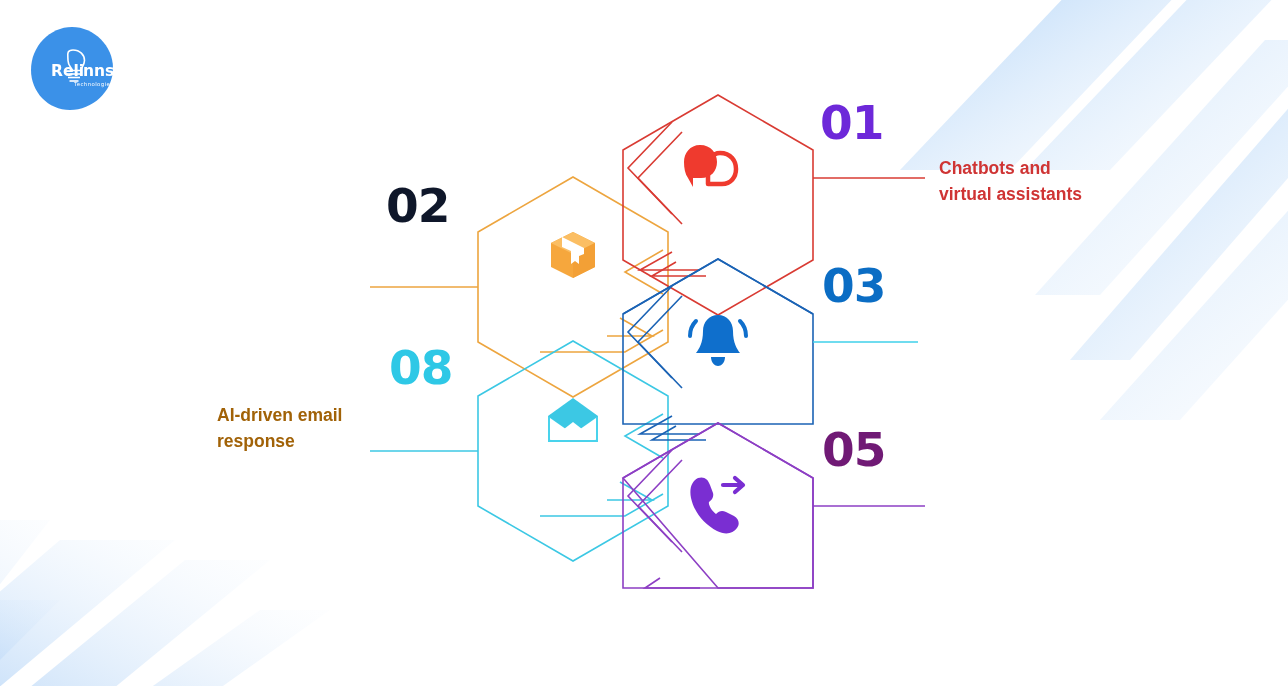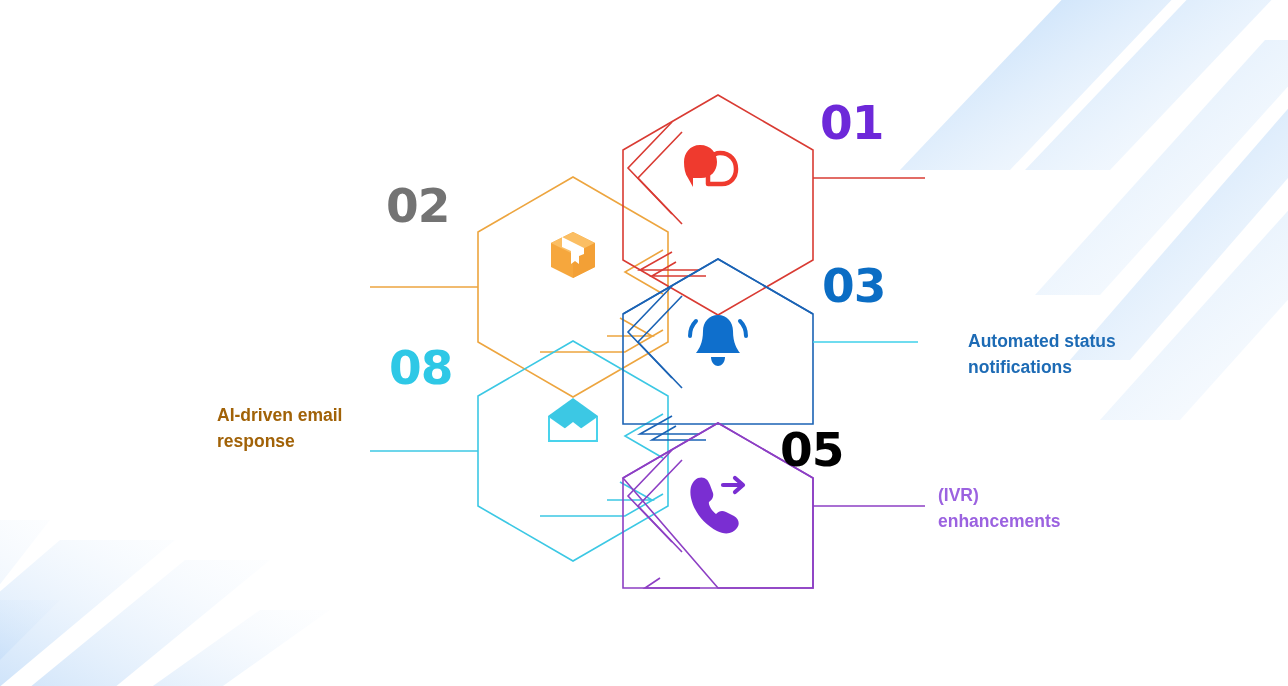--- a/index.html
+++ b/index.html
@@ -23,24 +23,24 @@
   
   .num{
     position:absolute;
     font-size:47px;
     font-weight:bold;
     letter-spacing:-1px;
     line-height:1;
     font-family:"DejaVu Sans","Liberation Sans",sans-serif;
   }
   .num-01{left:820px;top:99px;color:#6d28d9;}
-  .num-02{left:386px;top:182px;color:#737373;}
+  .num-02{left:386px;top:182px;color:#0f172a;}
   .num-03{left:822px;top:262px;color:#0b6dc4;}
   .num-04{left:389px;top:344px;color:#2ec8e6;}
-  .num-05{left:780px;top:426px;color:#000000;}
+  .num-05{left:822px;top:426px;color:#701a75;}
 
   
   .label{
     position:absolute;
     font-size:17.5px;
     font-weight:bold;
     line-height:1.48;
     white-space:pre-line;
   }
   .label-01{left:939px;top:156px;width:190px;color:#cf3434;}
@@ -74,20 +74,34 @@
     </g>
     <g>
       <polygon points="-40,600 60,600 -60,720 -160,720" fill="url(#stripeBL)"></polygon>
       <polygon points="-60,520 50,520 -90,700 -200,700" fill="url(#stripeBL)" opacity="0.8"></polygon>
       <polygon points="60,540 175,540 -40,720 -150,720" fill="url(#stripeBL)" opacity="0.9"></polygon>
       <polygon points="185,560 270,560 75,720 -10,720" fill="url(#stripeBL)" opacity="0.6"></polygon>
       <polygon points="260,610 330,610 175,720 105,720" fill="url(#stripeBL)" opacity="0.45"></polygon>
     </g>
   </svg>
 
+  <div class="logo-wrap">
+    <svg viewBox="0 0 92 92" width="92" height="92">
+      <path d="M46 5 C68 5 87 24 87 46 C87 70 66 88 44 88 C22 88 5 70 5 48 C5 24 24 5 46 5 Z" fill="#3b91e8"></path>
+      <g stroke="#ffffff" fill="none" stroke-width="1.6">
+        <path d="M47 28 C54 28 58.5 33 58.5 38.5 C58.5 43 55.5 45.5 54.5 48.5 L46.5 48.5 C45.5 45.5 42 43.5 42 38.5 C42 33 40 28 47 28 Z"></path>
+        <line x1="41" y1="52" x2="55" y2="52"></line>
+        <line x1="42" y1="55.5" x2="54" y2="55.5"></line>
+        <line x1="43.5" y1="59" x2="52.5" y2="59"></line>
+      </g>
+      <text x="25" y="54" font-family="DejaVu Sans, sans-serif" font-size="15.5" font-weight="bold" fill="#ffffff">Reli</text>
+      <text x="57" y="54" font-family="DejaVu Sans, sans-serif" font-size="15.5" font-weight="bold" fill="#ffffff">nns</text>
+      <text x="48" y="64" font-family="DejaVu Sans, sans-serif" font-size="5.4" letter-spacing="0.4" fill="#ffffff">Technologies</text>
+    </svg>
+  </div>
 
   <svg class="diagram" viewBox="0 0 1288 686">
 
     <g fill="none" stroke="#eda53f" stroke-width="1.6">
       <polygon points="573,177 668,232 668,342 573,397 478,342 478,232"></polygon>
       <polyline points="663,250 625,272 663,294"></polyline>
       <polyline points="663,330 625,352 570,352 540,352"></polyline>
       <polyline points="620,318 652,336 607,336"></polyline>
       <line x1="478" y1="287" x2="370" y2="287"></line>
     </g>
@@ -156,20 +170,18 @@
       <polyline points="45,4 53,11 45,18" fill="none" stroke="#7a2ed2" stroke-width="4.2" stroke-linecap="round" stroke-linejoin="round"></polyline>
     </g>
   </svg>
 
   <div class="num num-01">01</div>
   <div class="num num-02">02</div>
   <div class="num num-03">03</div>
   <div class="num num-04">08</div>
   <div class="num num-05">05</div>
 
-  <div class="label label-03">Automated status
-notifications</div>
+  <div class="label label-01">Chatbots and
+virtual assistants</div>
   <div class="label label-04">AI-driven email
 response</div>
-  <div class="label label-05">(IVR)
-enhancements</div>
 
 </div>
 
 </body></html>

